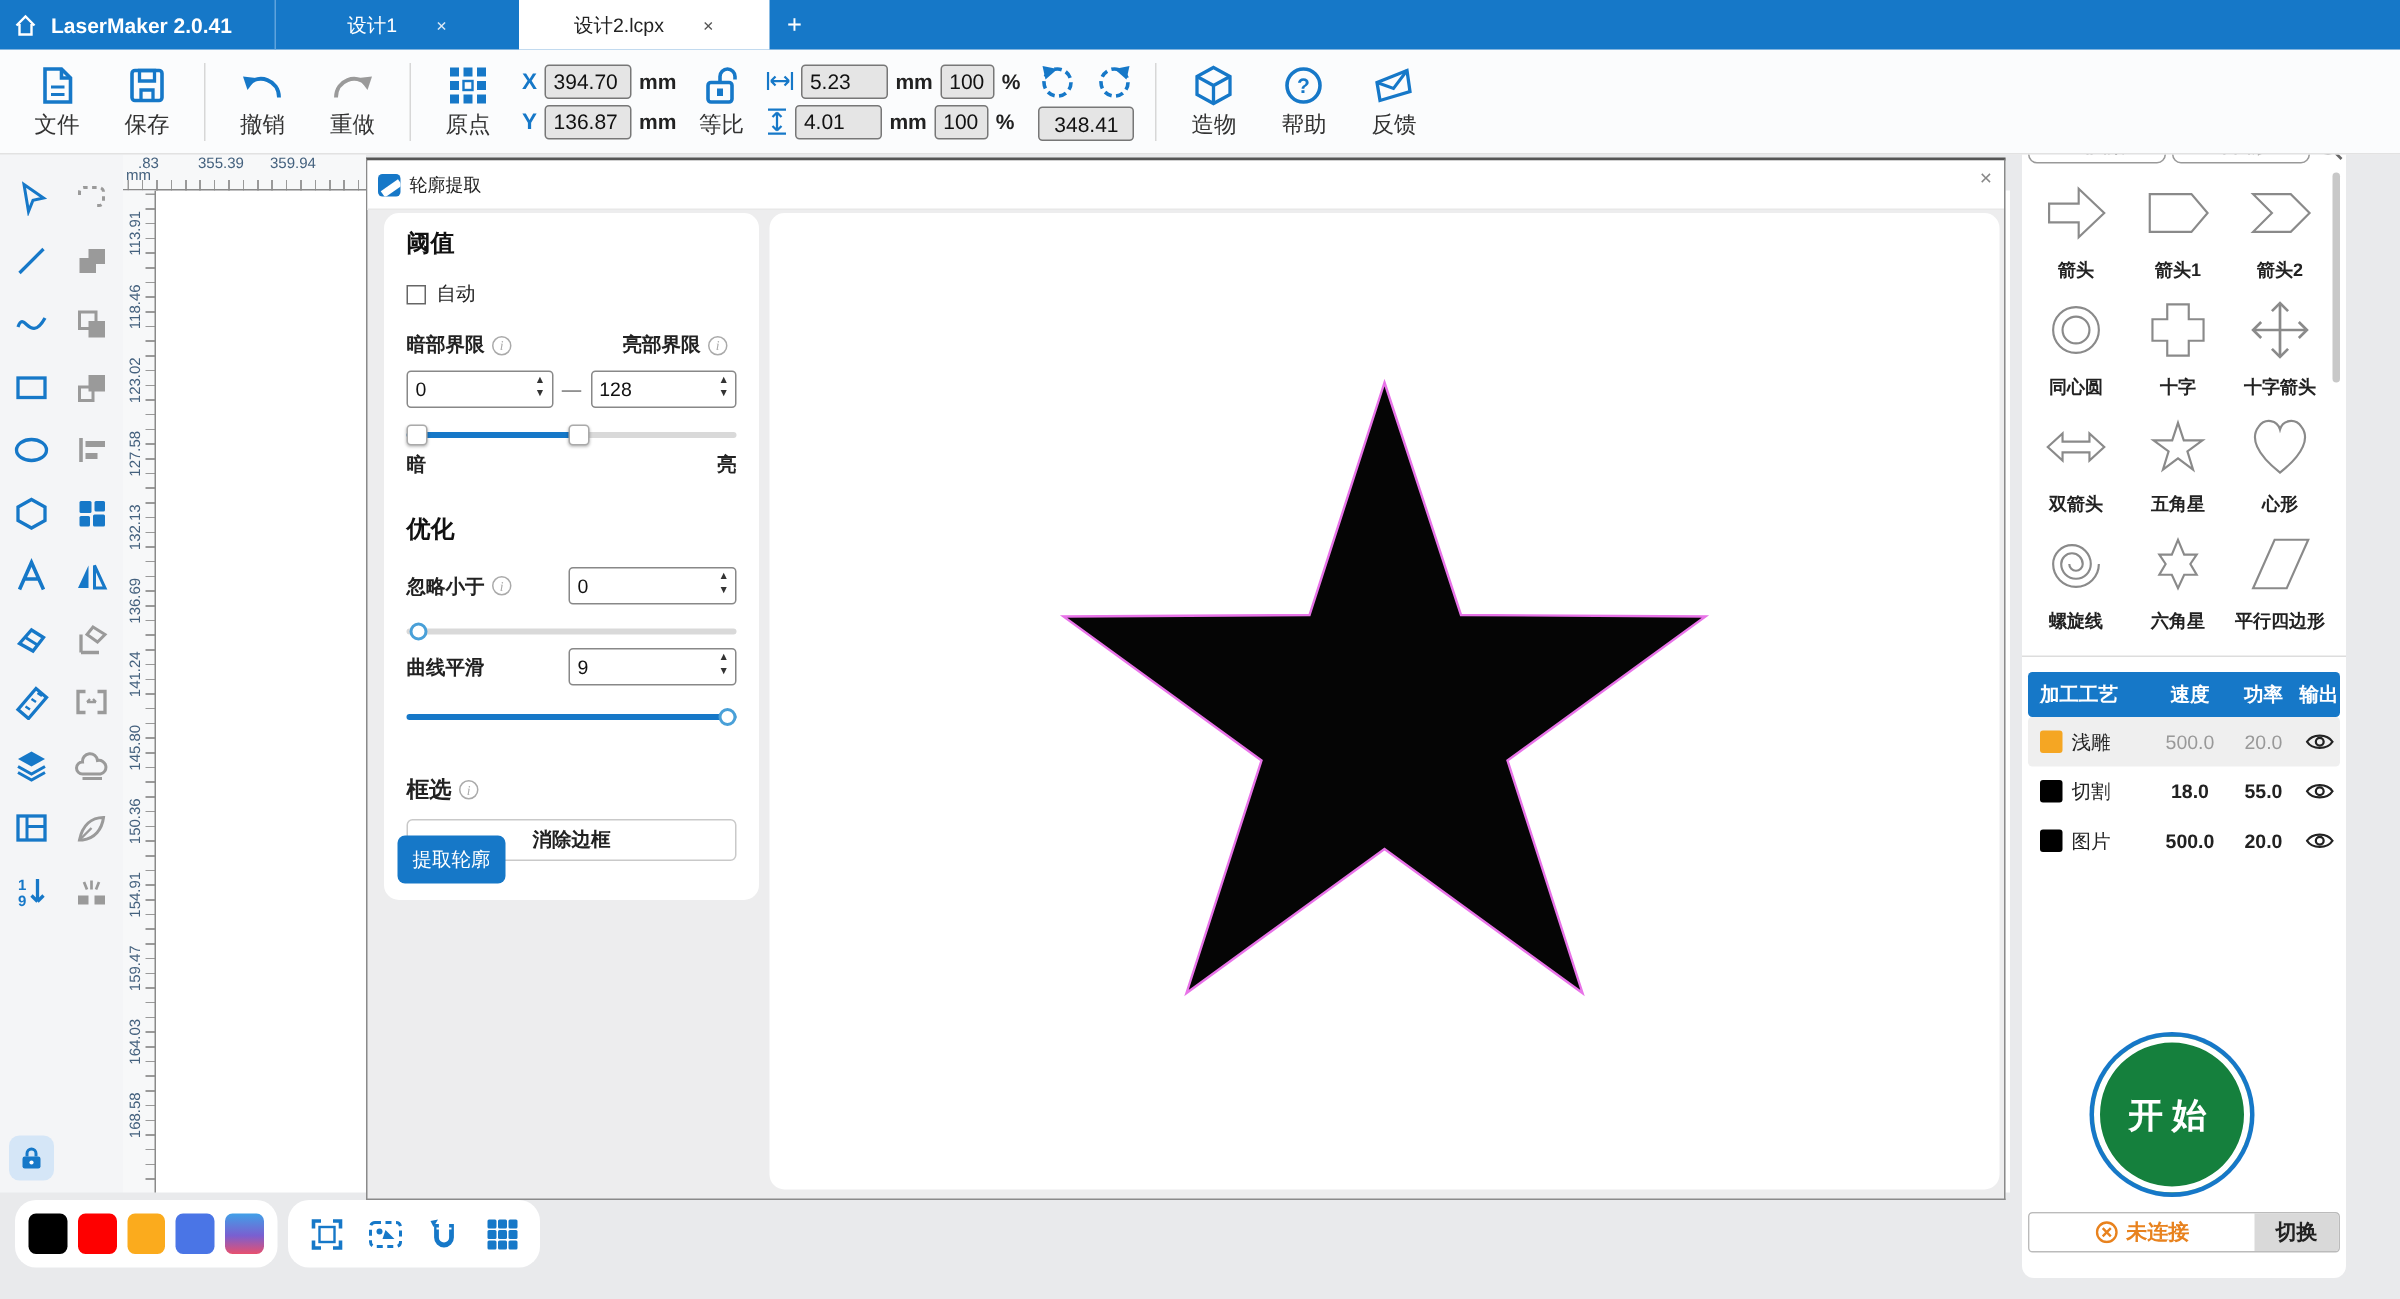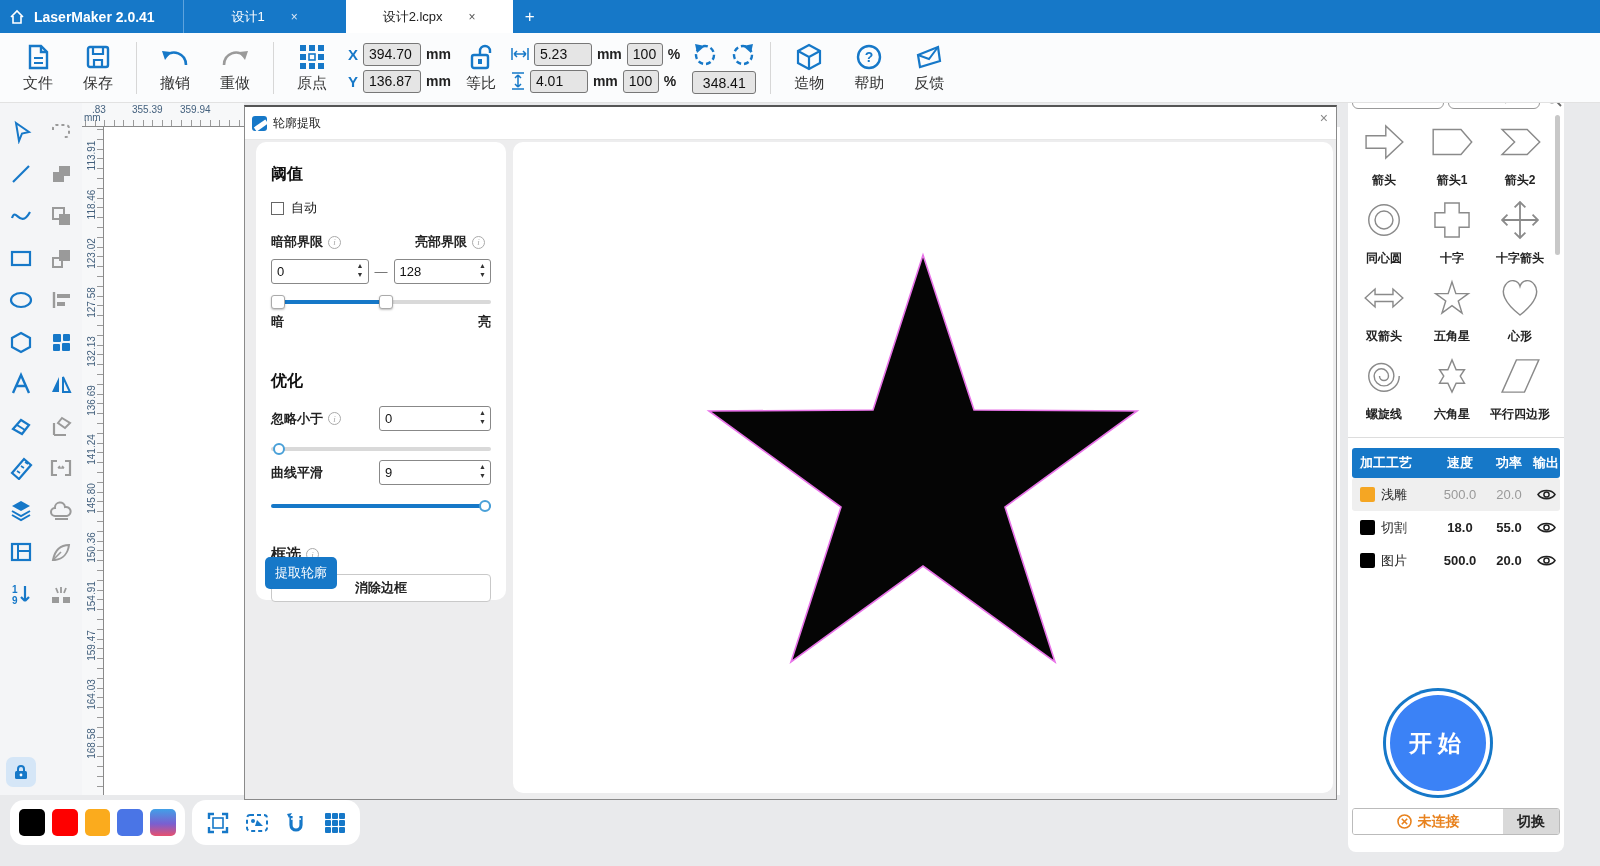--- a/index.html
+++ b/index.html
@@ -46,21 +46,21 @@
 .vruler{position:absolute;left:82px;top:127px;width:22px;height:668px;background:#f7f8f9;z-index:6;
  background-image:linear-gradient(90deg,#8a8a8a,#8a8a8a),repeating-linear-gradient(180deg,#9a9a9a 0 1px,transparent 1px 9.8px);
  background-size:1px 100%,7px 100%;background-position:100% 0,100% 2px;background-repeat:no-repeat}
 .vruler span.t{position:absolute;left:-13px;width:44px;text-align:center;font-size:10px;color:#44617e;transform:rotate(-90deg)}
 
 .dialog{position:absolute;left:244px;top:105px;width:1093px;height:695px;background:#ededee;border:1px solid #8a8a8a;border-top:2px solid #555;z-index:20}
 .dlg-title{height:23px;background:#fff;display:flex;align-items:center;gap:6px;padding:16px 7px;font-size:12px;color:#222;border-bottom:1px solid #e8e8e8}
 .dlg-logo{width:15px;height:15px;border-radius:3px;background:#1678c8;position:relative;overflow:hidden}
 .dlg-logo:after{content:"";position:absolute;left:2px;top:7px;width:14px;height:5px;background:#fff;transform:rotate(-35deg)}
 .dlg-close{position:absolute;right:8px;top:4px;font-size:14px;color:#888;cursor:pointer;line-height:1}
-.dlg-left{position:absolute;left:11px;top:35px;width:250px;height:458px;background:#fff;border-radius:10px;padding:22px 15px;font-size:13px}
+.dlg-left{position:absolute;left:11px;top:35px;width:250px;height:458px;background:#fff;border-radius:10px;padding:10px 15px;font-size:13px}
 .dlg-prev{position:absolute;left:268px;top:35px;width:820px;height:651px;background:#fff;border-radius:10px;overflow:hidden}
 .sec{font-size:16px;font-weight:bold;color:#111}
 .chkrow{display:flex;align-items:center;gap:7px;margin:14px 0 16px;font-size:13px}
 .chk{width:13px;height:13px;border:1px solid #666;background:#fff;display:inline-block}
 .lblrow{display:flex;align-items:center;gap:5px;font-size:13px;font-weight:bold;color:#222}
 .info{width:13px;height:13px;border:1px solid #aaa;border-radius:50%;color:#aaa;font-size:9px;display:inline-flex;align-items:center;justify-content:center;font-weight:normal;font-style:italic;font-family:"Liberation Serif",serif}
 .spin{position:relative;width:100px;height:25px;border:1px solid #888;border-radius:3px;background:#fff}
 .spin input{position:absolute;left:5px;top:1px;width:75px;height:21px;border:0;font-size:13px;color:#111;background:transparent}
 .spin .ar{position:absolute;right:4px;top:2px;display:flex;flex-direction:column;gap:1px;cursor:pointer}
 .spin .ar i{font-style:normal;font-size:7px;line-height:8px;color:#333}
@@ -90,21 +90,21 @@
 .phead{height:30px;background:#1678c8;border-radius:3px;color:#fff;font-weight:bold;display:flex;align-items:center}
 .prow{height:33px;display:flex;align-items:center}
 .prow.sel{background:#efefef;border-radius:3px}
 .prow.sel .pv{color:#999}
 .c1{width:82px;padding-left:8px;display:flex;align-items:center;gap:6px}
 .c2{width:52px;text-align:center}
 .c3{width:46px;text-align:center}
 .c4{width:28px;display:flex;justify-content:center}
 .sw{width:15px;height:15px;border-radius:2px;display:inline-block}
 .pname{font-weight:normal}
-.startbtn{position:absolute;left:38px;top:651px;width:104px;height:104px;border-radius:50%;background:#3b82f6;box-shadow:inset 0 0 0 4px #fff,0 0 0 3px #1678c8;display:flex;align-items:center;justify-content:center;color:#fff;font-size:23px;font-weight:bold;letter-spacing:6px;cursor:pointer}
+.startbtn{position:absolute;left:48px;top:651px;width:104px;height:104px;border-radius:50%;background:#15803d;box-shadow:inset 0 0 0 4px #fff,0 0 0 3px #1678c8;display:flex;align-items:center;justify-content:center;color:#fff;font-size:23px;font-weight:bold;letter-spacing:6px;cursor:pointer}
 .statusbar{position:absolute;left:4px;top:768px;width:208px;height:27px;border:1px solid #bbb;border-radius:3px;display:flex;overflow:hidden}
 .st-left{flex:1;background:#fff;display:flex;align-items:center;justify-content:center;gap:6px;color:#e8821e;font-size:14px;font-weight:bold}
 .st-right{width:56px;background:#d9d9d9;display:flex;align-items:center;justify-content:center;font-size:14px;font-weight:bold;color:#222;cursor:pointer}
 
 .bbar{position:absolute;top:800px;height:45px;background:#fff;border-radius:14px;display:flex;align-items:center;z-index:15}
 .bbar1{left:10px;width:175px;padding:0 9px;gap:7px}
 .bbar2{left:192px;width:168px;justify-content:space-around;padding:0 6px}
 .psw{width:27px;height:27px;border-radius:5px;cursor:pointer}
 .bico{width:30px;height:30px;display:flex;align-items:center;justify-content:center;cursor:pointer}
 </style>
@@ -524,21 +524,21 @@
       <div class="track"></div>
       <div class="fill" style="left:0;width:51%"></div>
       <span class="hsq" style="left:0"></span>
       <span class="hsq" style="left:49%"></span>
     </div>
     <div class="delim">
       <span>暗</span>
       <span>亮</span>
     </div>
 
-    <div class="sec" style="margin-top:40px">优化</div>
+    <div class="sec" style="margin-top:24px">优化</div>
     <div class="optrow">
       <div class="lblrow">
           <span>忽略小于</span>
           <span class="info">i</span>
         </div>
       <div class="spin" style="width:112px">
         <input readonly="" value="0" style="">
         <span class="ar">
             <i>▲</i>
             <i>▼</i>

